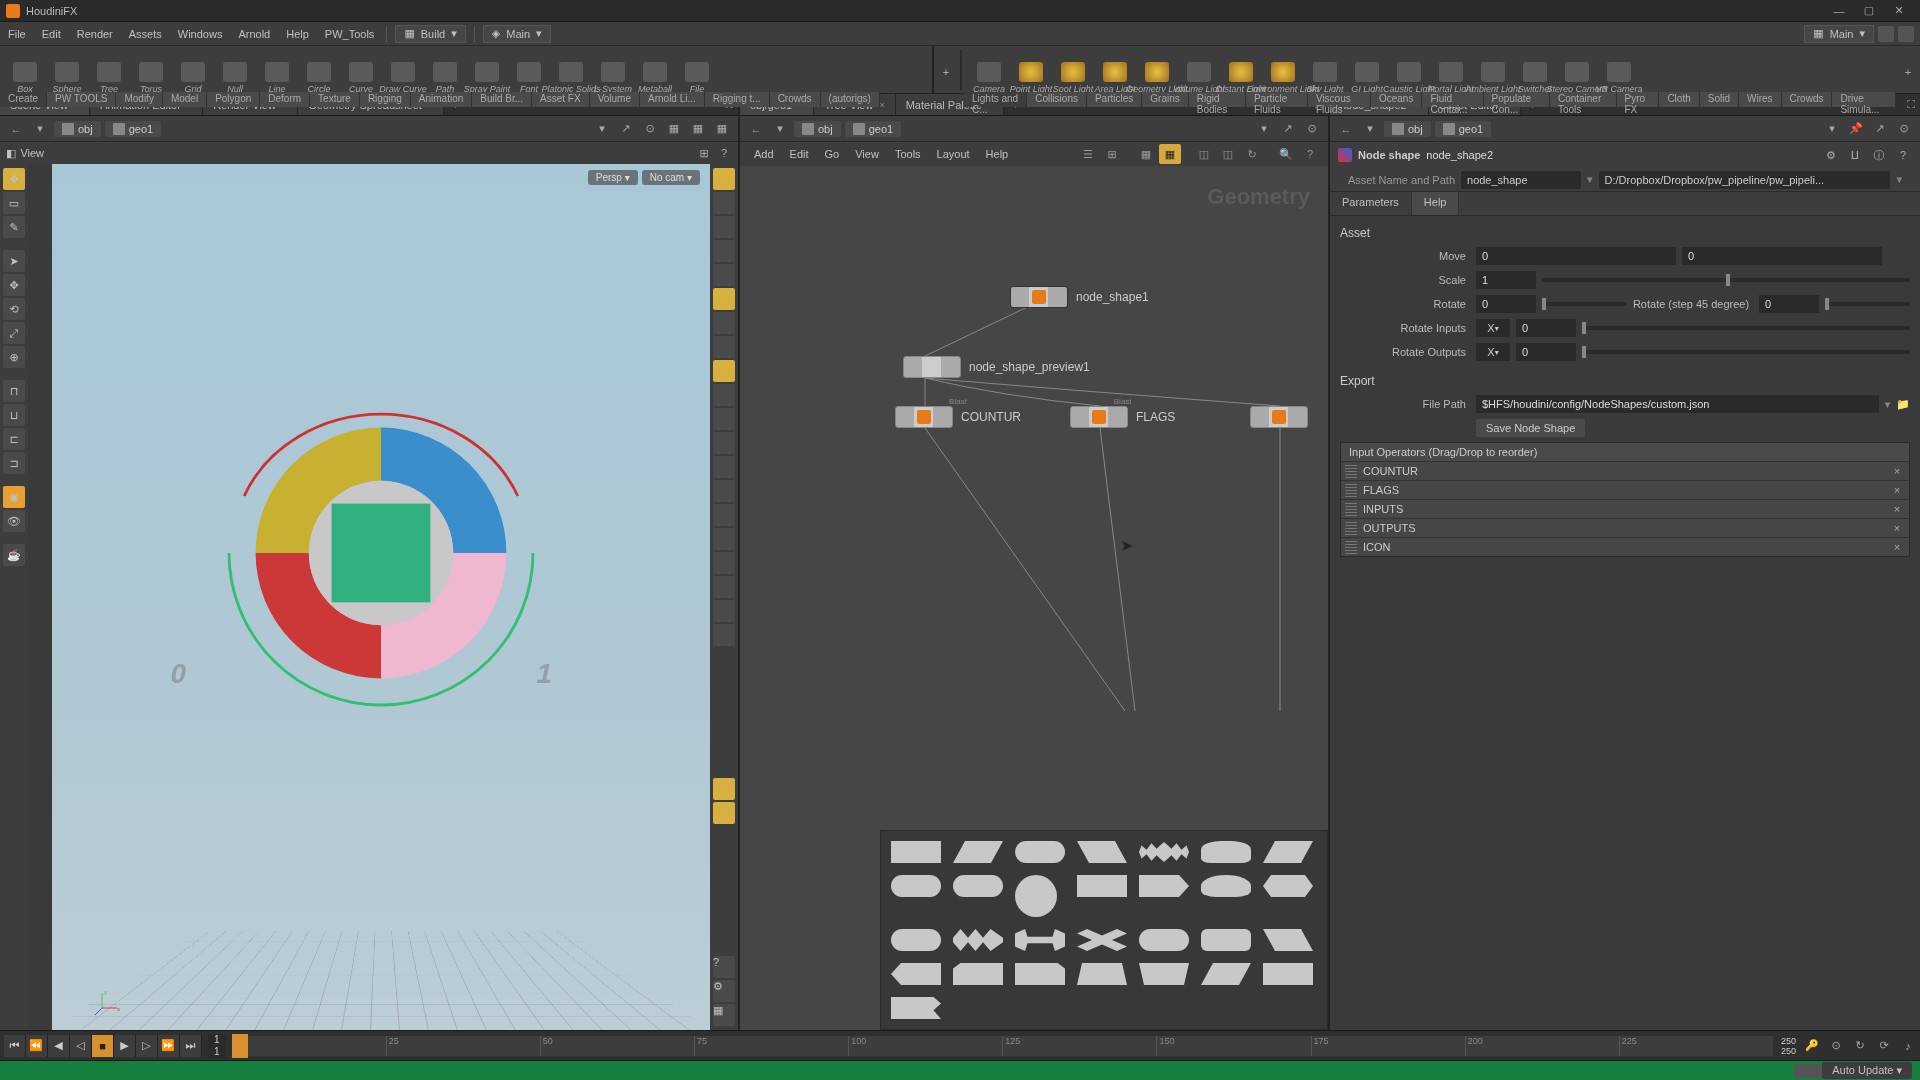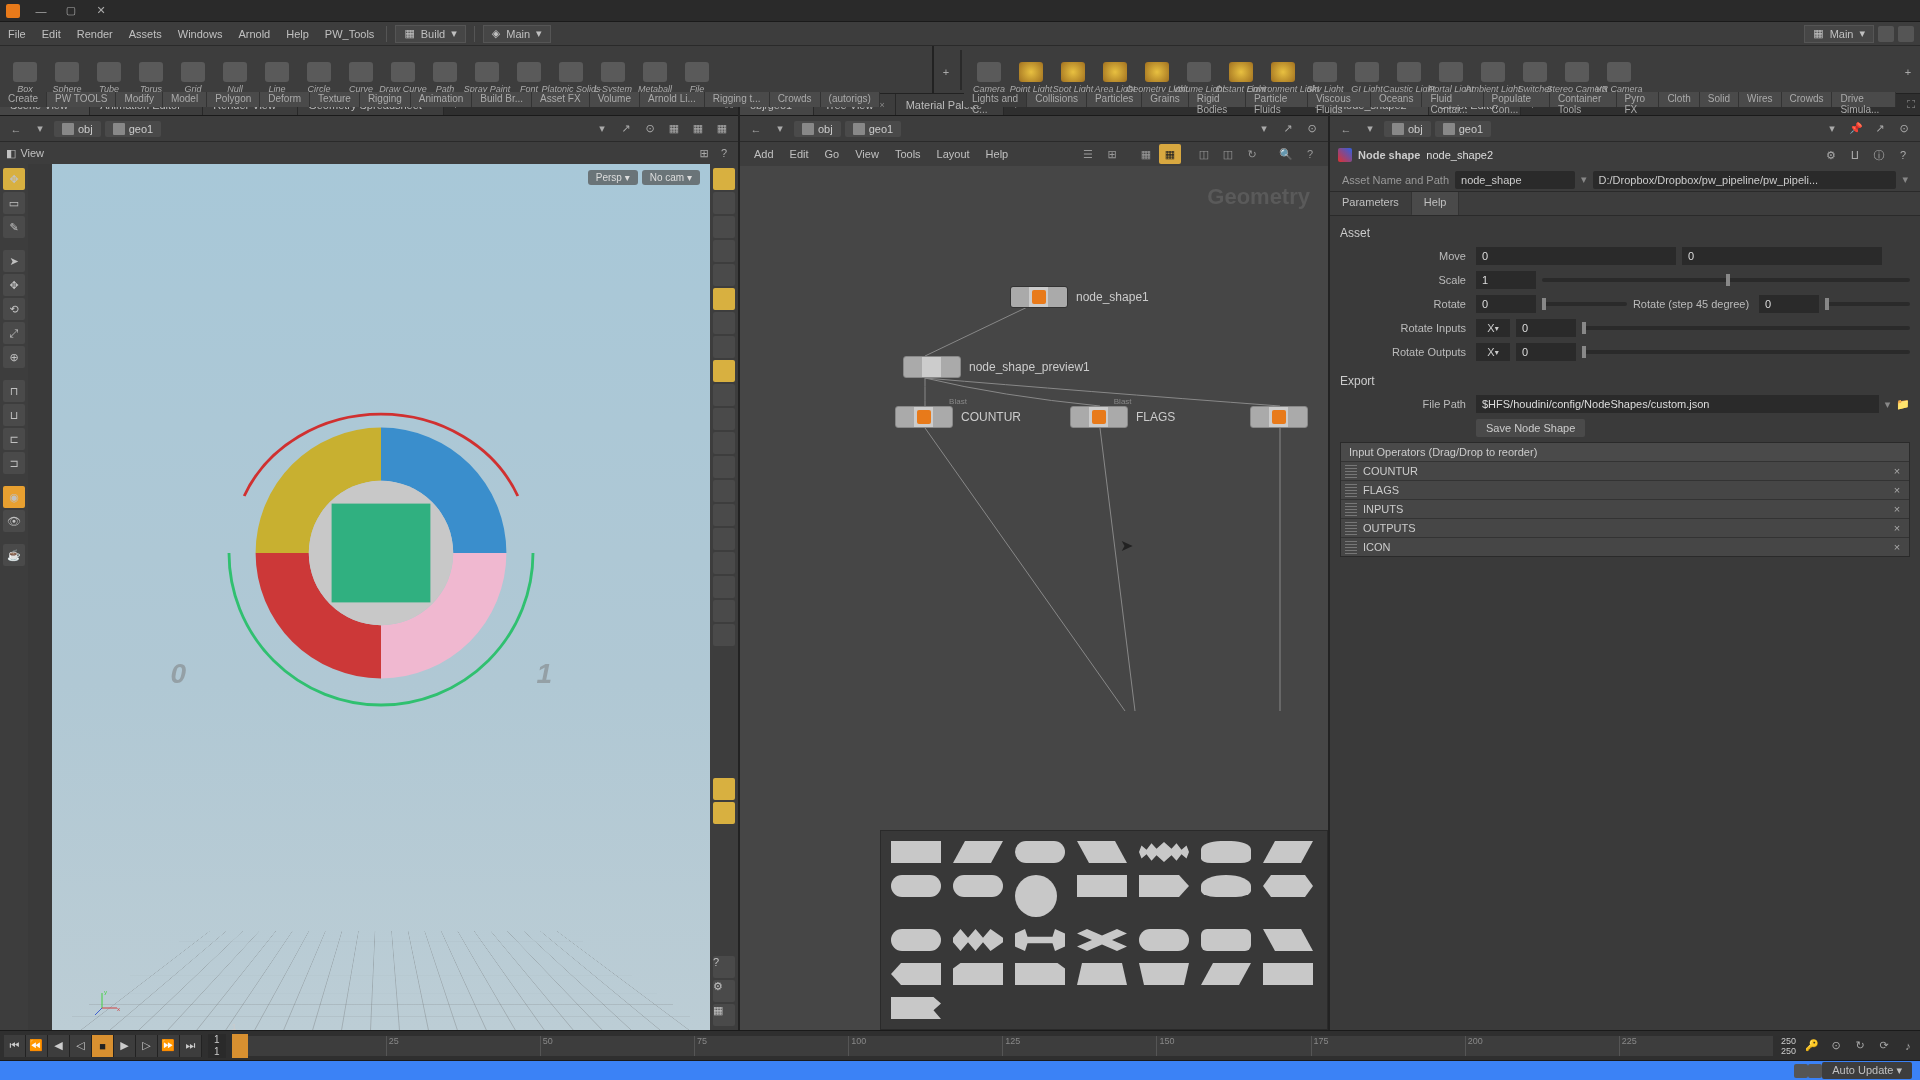--- a/index.html
+++ b/index.html
@@ -108,21 +108,21 @@
 .shape-lib .shp.chevR { clip-path: polygon(0 0, calc(100% - 10px) 0, 100% 50%, calc(100% - 10px) 100%, 0 100%); }
 .shape-lib .shp.hex { clip-path: polygon(8px 0, calc(100% - 8px) 0, 100% 50%, calc(100% - 8px) 100%, 8px 100%, 0 50%); }
 
 
 .parm-hdr { height: 26px; background: #3d3d3d; display: flex; align-items: center; padding: 0 8px; gap: 6px; }
 .parm-hdr .type-icon { width: 14px; height: 14px; background: linear-gradient(45deg, #e03030, #3060e0); border-radius: 2px; }
 .parm-hdr .type-label { font-weight: bold; color: #ccc; }
 .parm-hdr .node-name { color: #ddd; }
 .parm-hdr .spacer { flex: 1; }
 .parm-hdr .hbtn { width: 18px; height: 18px; color: #aaa; cursor: pointer; display: flex; align-items: center; justify-content: center; }
-.parm-namerow { height: 24px; display: flex; align-items: center; padding: 0 12px; gap: 6px; background: #3d3d3d; border-bottom: 1px solid #2a2a2a; }
+.parm-namerow { height: 24px; display: flex; align-items: center; padding: 0 18px; gap: 6px; background: #3d3d3d; border-bottom: 1px solid #2a2a2a; }
 .parm-namerow .lbl { color: #999; font-size: 11px; }
 .parm-namerow .fld { background: #2a2a2a; padding: 2px 6px; border-radius: 2px; color: #ccc; min-width: 120px; height: 18px; display: flex; align-items: center; }
 .parm-namerow .fld.path { flex: 1; }
 .parm-tabs { height: 24px; display: flex; background: #3d3d3d; border-bottom: 1px solid #2a2a2a; }
 .parm-tab { padding: 4px 12px; background: #4a4a4a; border-right: 1px solid #333; cursor: pointer; }
 .parm-tab.active { background: #3d3d3d; border-bottom: 1px solid #3d3d3d; }
 .parm-body { flex: 1; overflow-y: auto; padding: 6px 10px; }
 .parm-section { color: #ccc; padding: 4px 0; font-size: 12px; }
 .parm-row { display: flex; align-items: center; height: 24px; gap: 6px; }
 .parm-row .plabel { width: 130px; text-align: right; color: #bbb; font-size: 11px; padding-right: 4px; }
@@ -146,31 +146,32 @@
 .timeline .pc-btn { width: 22px; height: 22px; background: #3d3d3d; display: flex; align-items: center; justify-content: center; color: #ccc; cursor: pointer; border-right: 1px solid #222; }
 .timeline .pc-btn.active { background: #d89030; color: #222; }
 .timeline .frame-box { background: #2a2a2a; padding: 1px 6px; color: #ccc; margin: 0 2px; height: 12px; font-size: 10px; display: flex; align-items: center; }
 .timeline .tl-track { flex: 1; height: 20px; background: #3d3d3d; position: relative; margin: 0 4px; }
 .timeline .tl-track .tick { position: absolute; top: 0; bottom: 0; border-left: 1px solid #555; font-size: 9px; color: #888; padding-left: 2px; }
 .timeline .tl-track .cursor { position: absolute; top: -2px; bottom: -2px; width: 16px; background: #d89030; left: 0; }
 .timeline .range-box { display:flex; flex-direction:column; font-size: 9px; color: #ccc; padding: 0 4px; }
 .timeline .rbtn { width: 20px; height: 20px; display: flex; align-items: center; justify-content: center; color: #aaa; margin: 0 2px; cursor: pointer; }
 
 
-.statusbar { height: 20px; background: #3b82f6; display: flex; align-items: center; justify-content: flex-end; padding: 0 8px; border-top: 1px solid #1a1a1a; }
+.statusbar { height: 20px; background: #15803d; display: flex; align-items: center; justify-content: flex-end; padding: 0 8px; border-top: 1px solid #1a1a1a; }
 .statusbar .status-dd { background: #3d3d3d; padding: 2px 10px; border-radius: 2px; cursor: pointer; }
 .statusbar .sicon { width: 14px; height: 14px; background: #555; border-radius: 2px; }
 
 svg.wire-overlay { position: absolute; top: 0; left: 0; pointer-events: none; }
 </style>
 </head>
 <body>
 
 <div class="titlebar">
   <div class="app-icon"></div>
+  <div class="title">HoudiniFX</div>
   <div class="win-btn">—</div>
   <div class="win-btn">▢</div>
   <div class="win-btn">✕</div>
 </div>
 
 <div class="menubar">
   <div class="menu-item">File</div>
   <div class="menu-item">Edit</div>
   <div class="menu-item">Render</div>
   <div class="menu-item">Assets</div>
@@ -214,21 +215,21 @@
         <div class="shelf-tool">
           <div class="ticon"></div>
           <div class="tlabel">Box</div>
         </div>
         <div class="shelf-tool">
           <div class="ticon"></div>
           <div class="tlabel">Sphere</div>
         </div>
         <div class="shelf-tool">
           <div class="ticon"></div>
-          <div class="tlabel">Tube</div>
+          <div class="tlabel">Tree</div>
         </div>
         <div class="shelf-tool">
           <div class="ticon"></div>
           <div class="tlabel">Torus</div>
         </div>
         <div class="shelf-tool">
           <div class="ticon"></div>
           <div class="tlabel">Grid</div>
         </div>
         <div class="shelf-tool">

